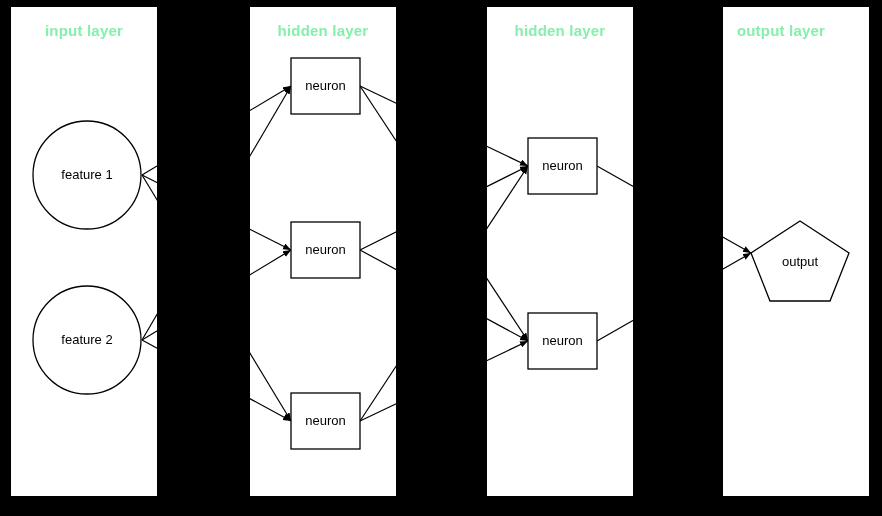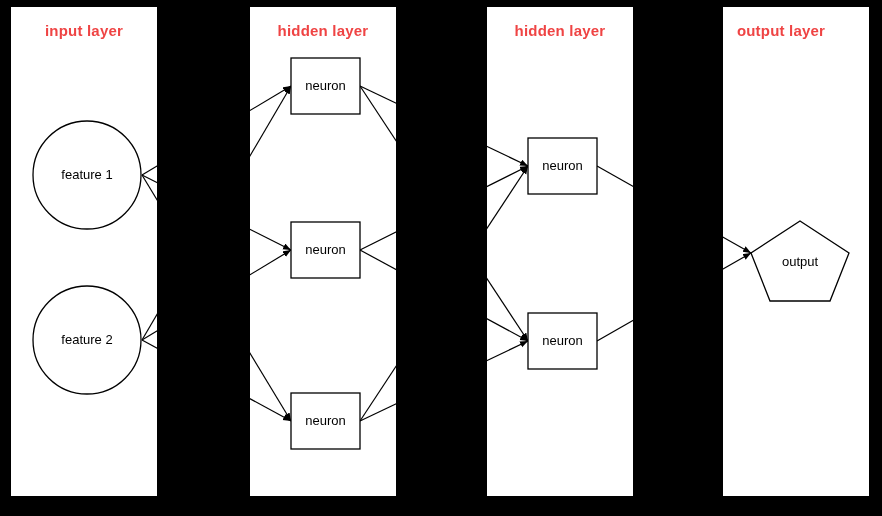--- a/index.html
+++ b/index.html
@@ -20,21 +20,21 @@
     background: #ffffff;
     box-sizing: border-box;
   }
   .panel-title {
     position: absolute;
     left: 0;
     right: 0;
     text-align: center;
     font-size: 15px;
     font-weight: bold;
-    color: #ef4444;
+    color: #86efac;
     letter-spacing: 0.2px;
   }
   .svg-layer {
     position: absolute;
     left: 0;
     top: 0;
     width: 882px;
     height: 516px;
     overflow: visible;
     pointer-events: none;

